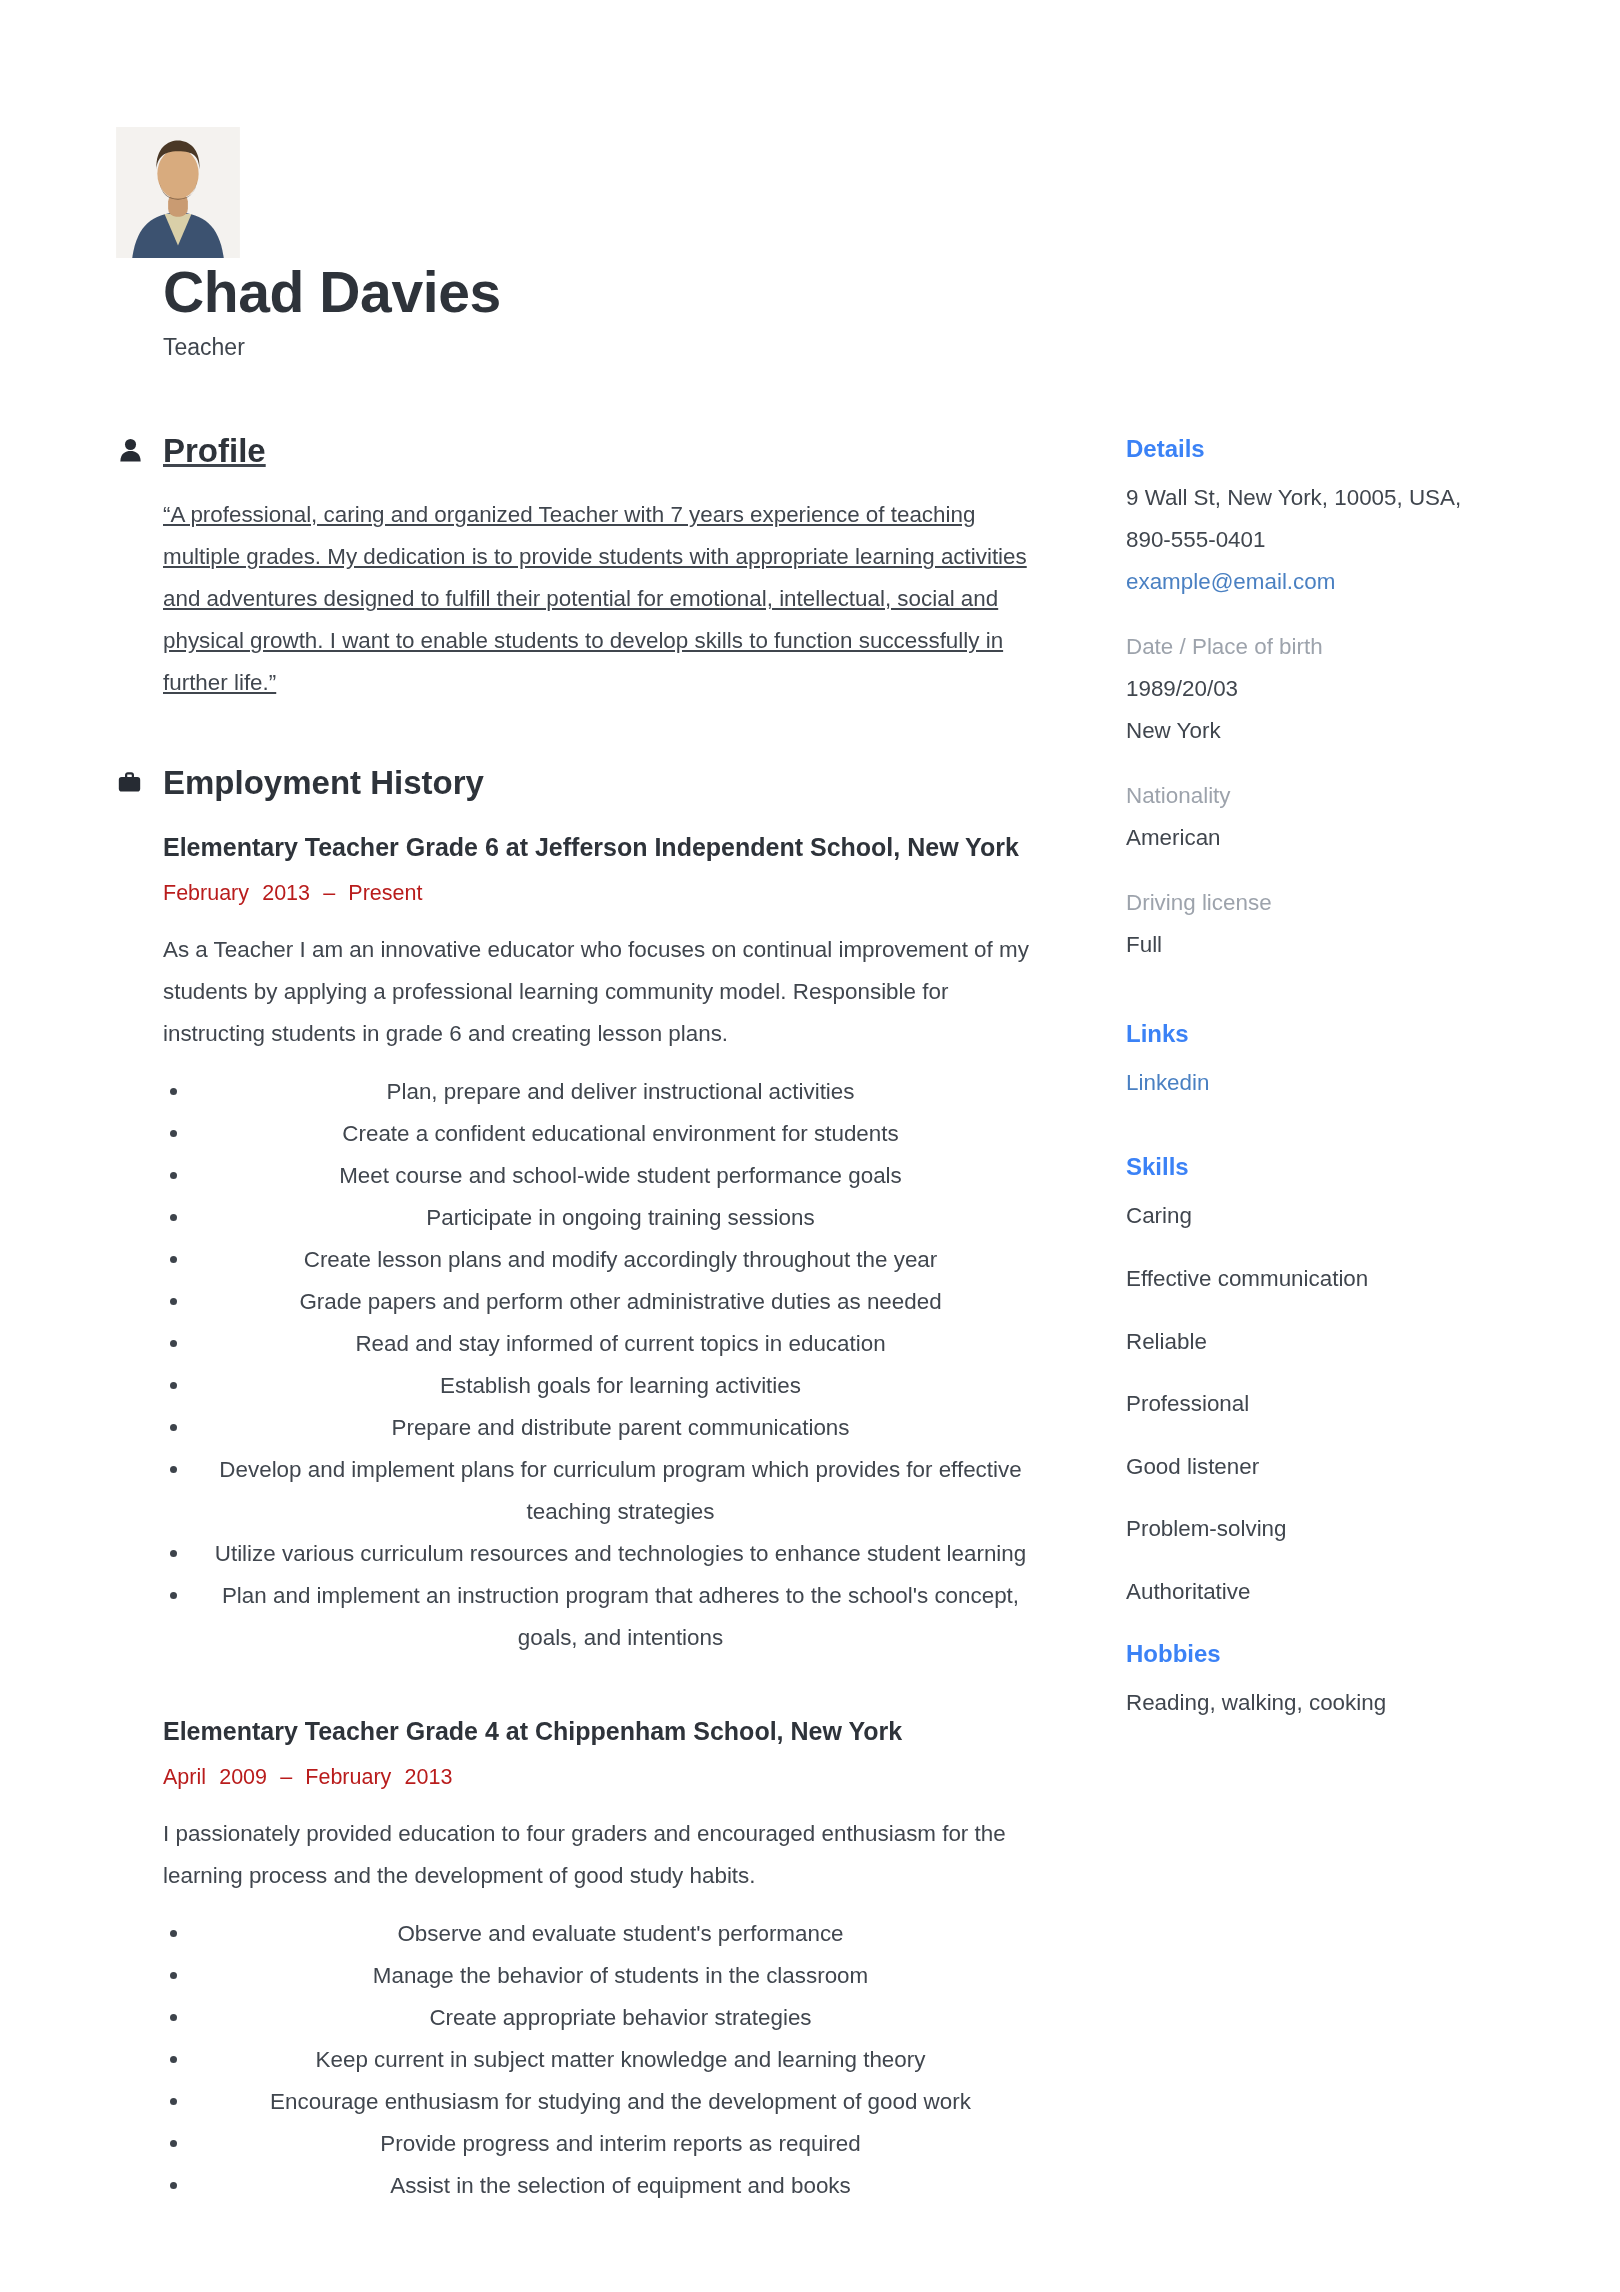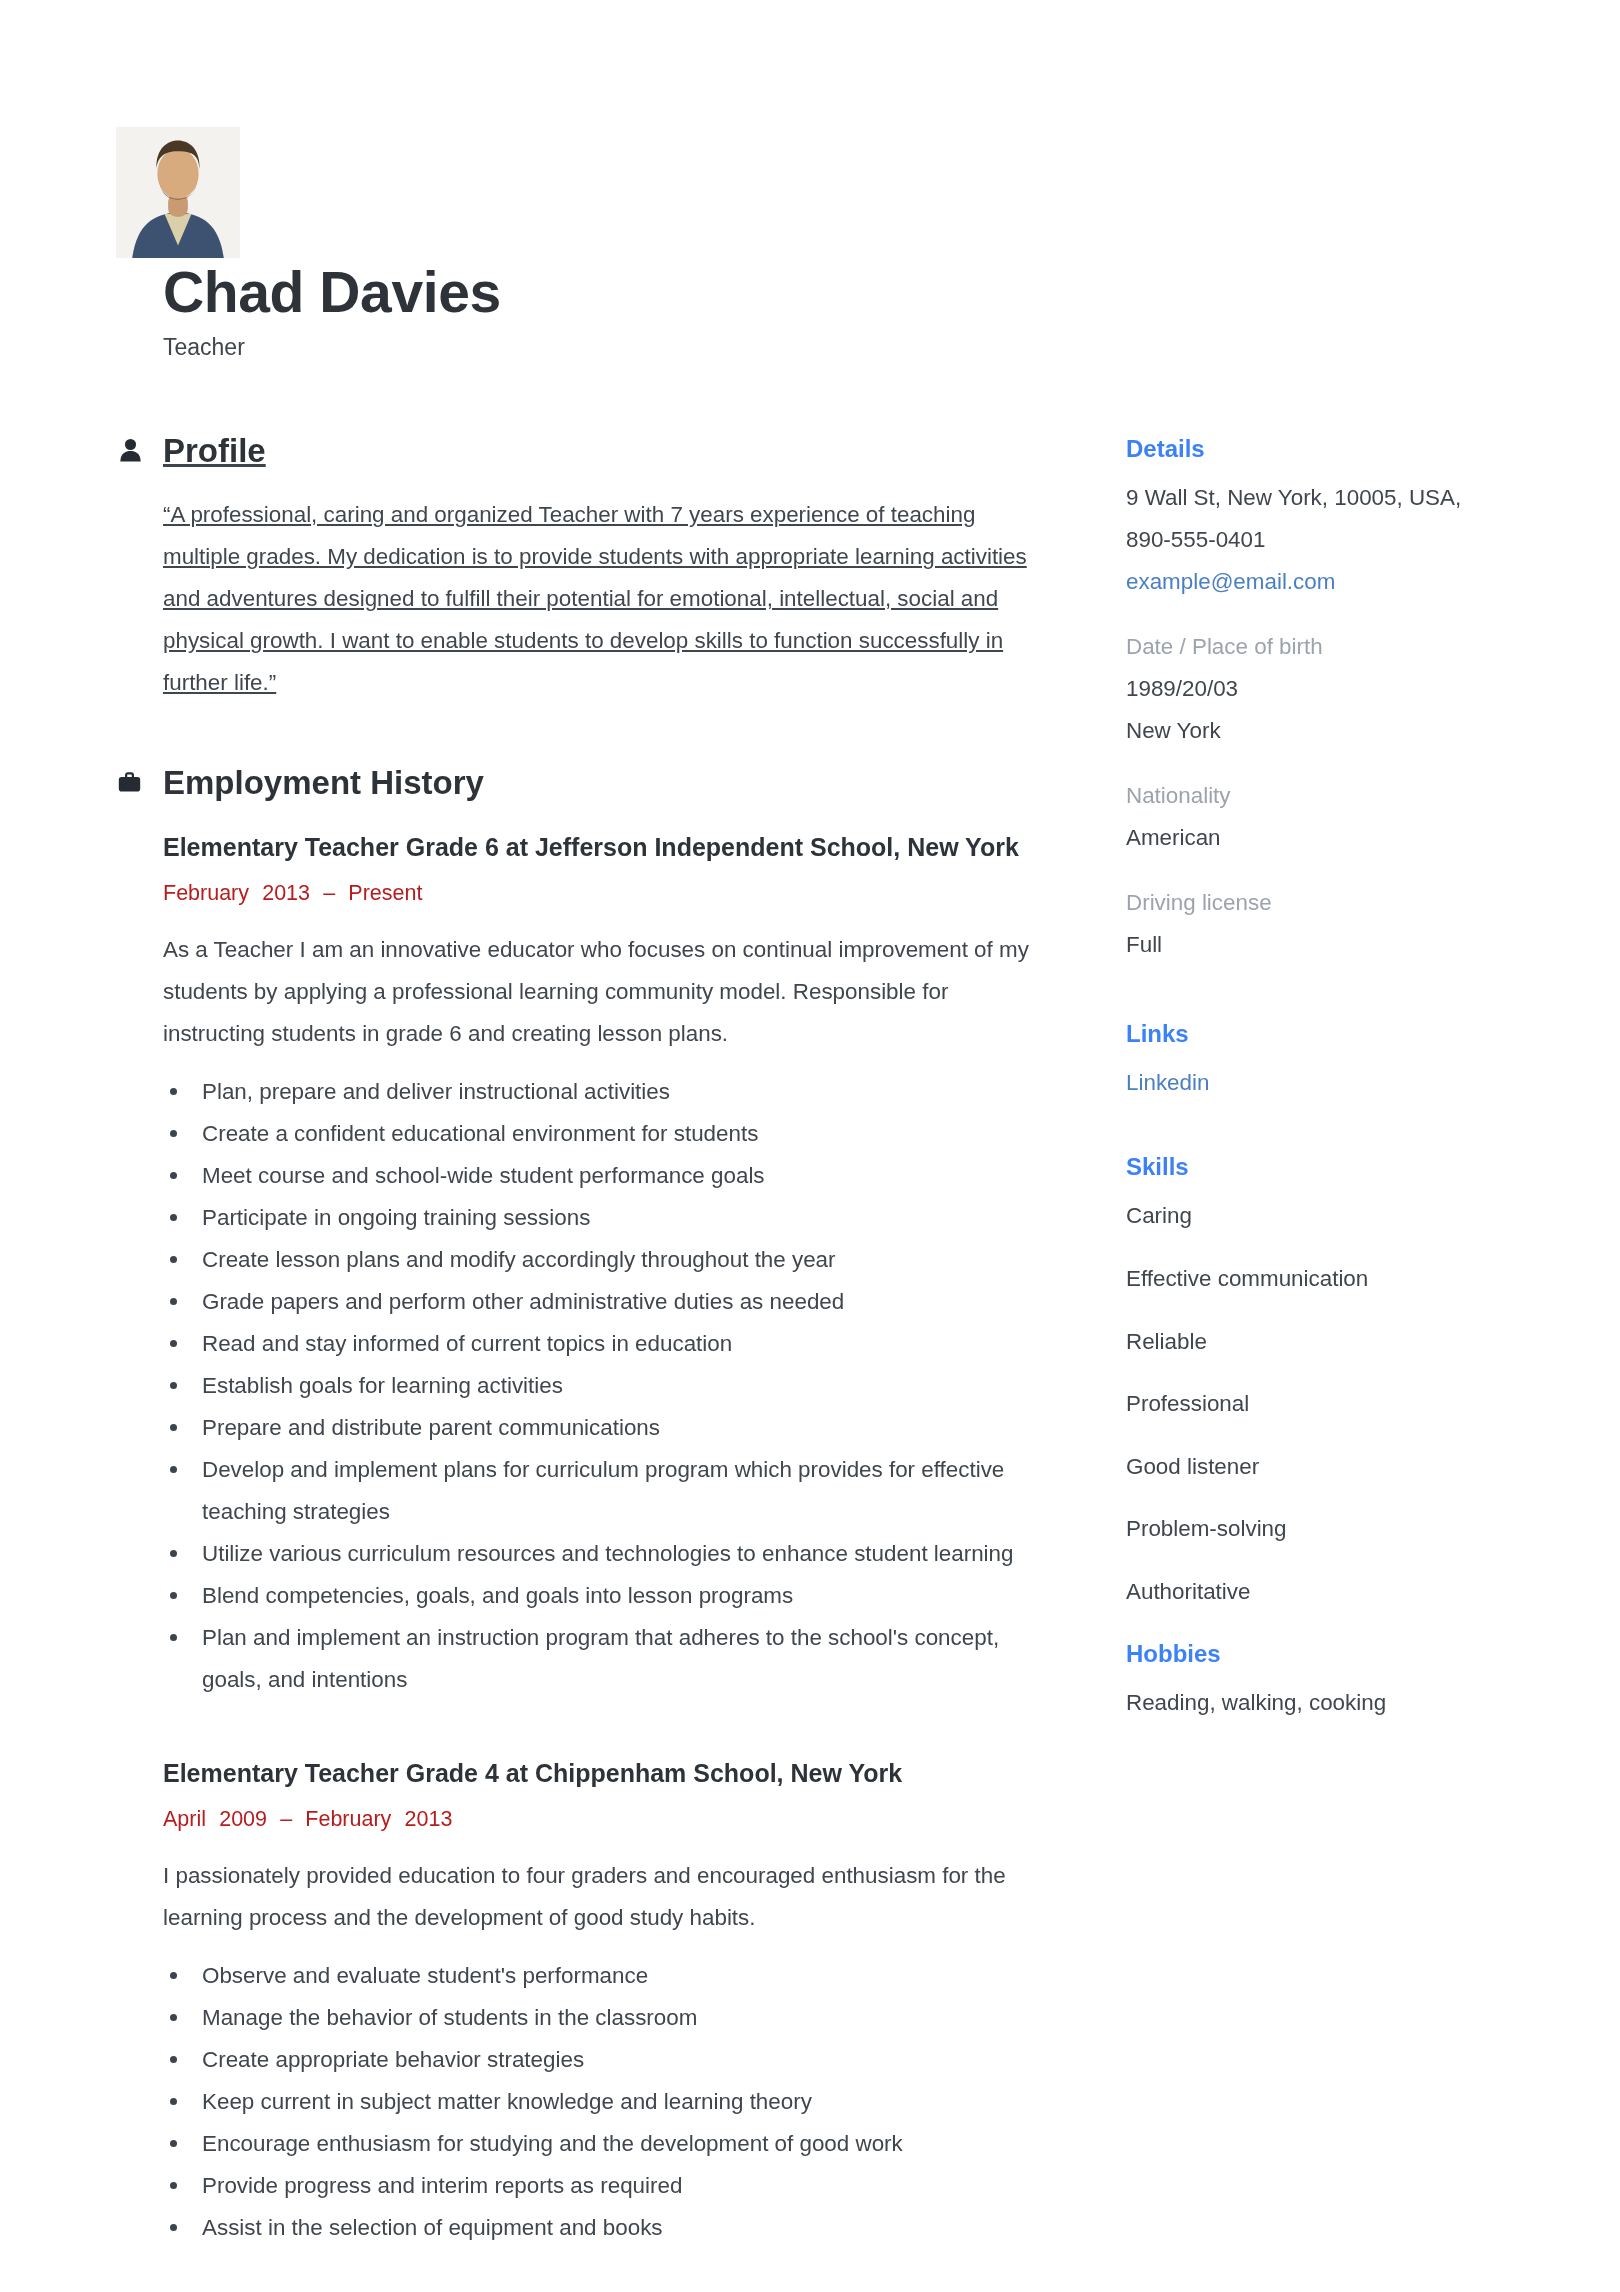--- a/index.html
+++ b/index.html
@@ -25,21 +25,21 @@
   .sec-head { display:flex; align-items:center; margin:0 0 21.5px 0; }
   .sec-head .icon { width:30px; flex:none; display:flex; align-items:center; }
   h2 { font-size:33px; font-weight:700; color:#2e333a; margin:0 0 0 17px; line-height:43px; }
   .profile-sec { margin-bottom:57px;text-decoration:underline; }
   .body-text { margin:0 0 0 47px; max-width:882px; font-size:22.4px; line-height:42px; color:#40464e; }
   .job { margin-left:47px; margin-top:5.4px; }
   .job h3 { font-size:25px; font-weight:700; color:#2e333a; margin:0 0 10.7px; max-width:896px; line-height:45px; }
   .dates { font-size:21.5px; color:#b91c1c; margin:0 0 23px; word-spacing:7.2px; }
   .job .summary { margin:0 0 16px; max-width:882px; font-size:22.4px; line-height:42px; }
   .job ul { list-style:none; margin:0 0 50px; padding:0; }
-  .job li { position:relative; padding-left:39px; max-width:837px; font-size:22.4px; line-height:42px; color:#40464e; }
+  .job li { position:relative; padding-left:39px; max-width:837px; font-size:22.4px; line-height:42px; color:#40464e;text-align:center; }
   .job li::before { content:""; position:absolute; left:7.2px; top:17px; width:7.2px; height:7.2px; border-radius:50%; background:#3d434b; }
 
   
   h4 { font-size:24px; font-weight:700; color:#3b82f6; margin:0 0 9px; line-height:39px; }
   .sb-text { font-size:22.4px; line-height:42px; color:#40464e; }
   .sb-label { font-size:22.4px; line-height:42px; color:#9da3ac; margin-top:23px; }
   .sb-link { font-size:22.4px; line-height:42px; color:#4a80c2; text-decoration:none; display:inline-block; cursor:pointer; }
   .links-sec { margin-top:48px; }
   .skills-sec { margin-top:43px; }
   .skill { font-size:22.4px; line-height:42px; margin-bottom:20.6px; color:#40464e; }
@@ -105,21 +105,20 @@
             <li>Create a confident educational environment for students</li>
             <li>Meet course and school-wide student performance goals</li>
             <li>Participate in ongoing training sessions</li>
             <li>Create lesson plans and modify accordingly throughout the year</li>
             <li>Grade papers and perform other administrative duties as needed</li>
             <li>Read and stay informed of current topics in education</li>
             <li>Establish goals for learning activities</li>
             <li>Prepare and distribute parent communications</li>
             <li>Develop and implement plans for curriculum program which provides for effective teaching strategies</li>
             <li>Utilize various curriculum resources and technologies to enhance student learning</li>
-            <li>Blend competencies, goals, and goals into lesson programs</li>
             <li>Plan and implement an instruction program that adheres to the school's concept, goals, and intentions</li>
           </ul>
         </article>
 
         <article class="job">
           <h3>Elementary Teacher Grade 4 at Chippenham School, New York</h3>
           <div class="dates">April 2009 – February 2013</div>
           <p class="summary">I passionately provided education to four graders and encouraged enthusiasm for the learning process and the development of good study habits.</p>
           <ul>
             <li>Observe and evaluate student's performance</li>

